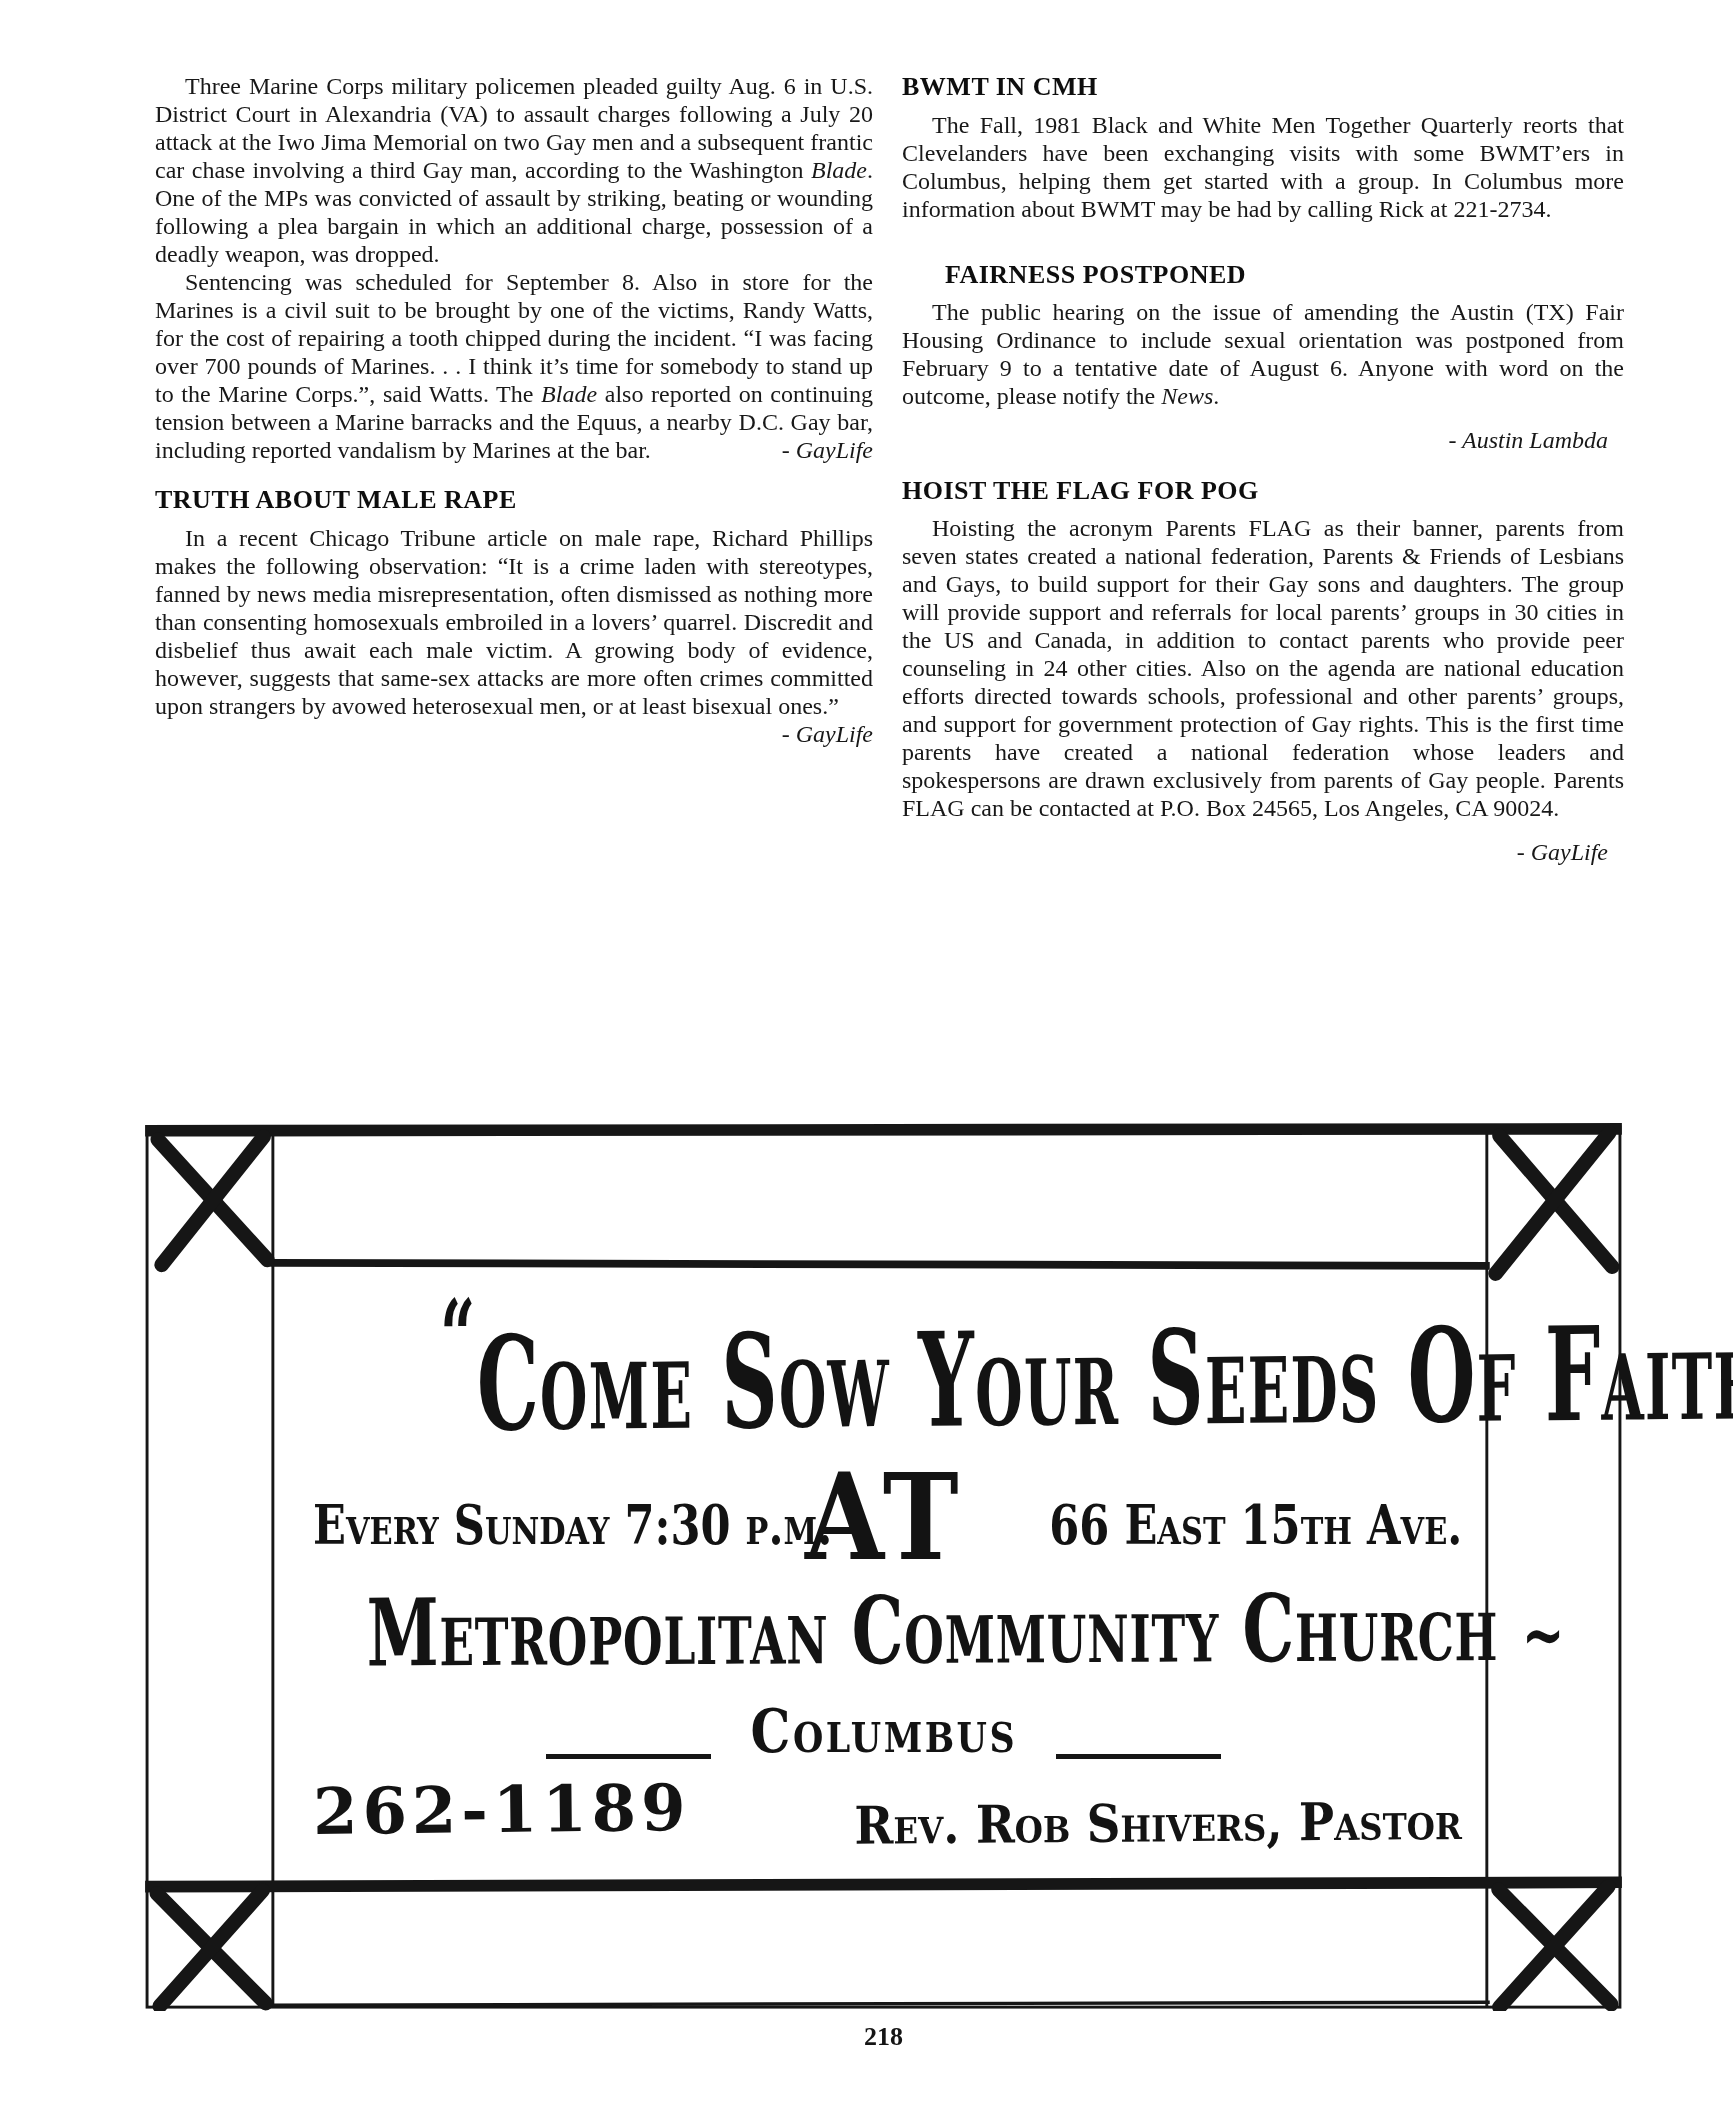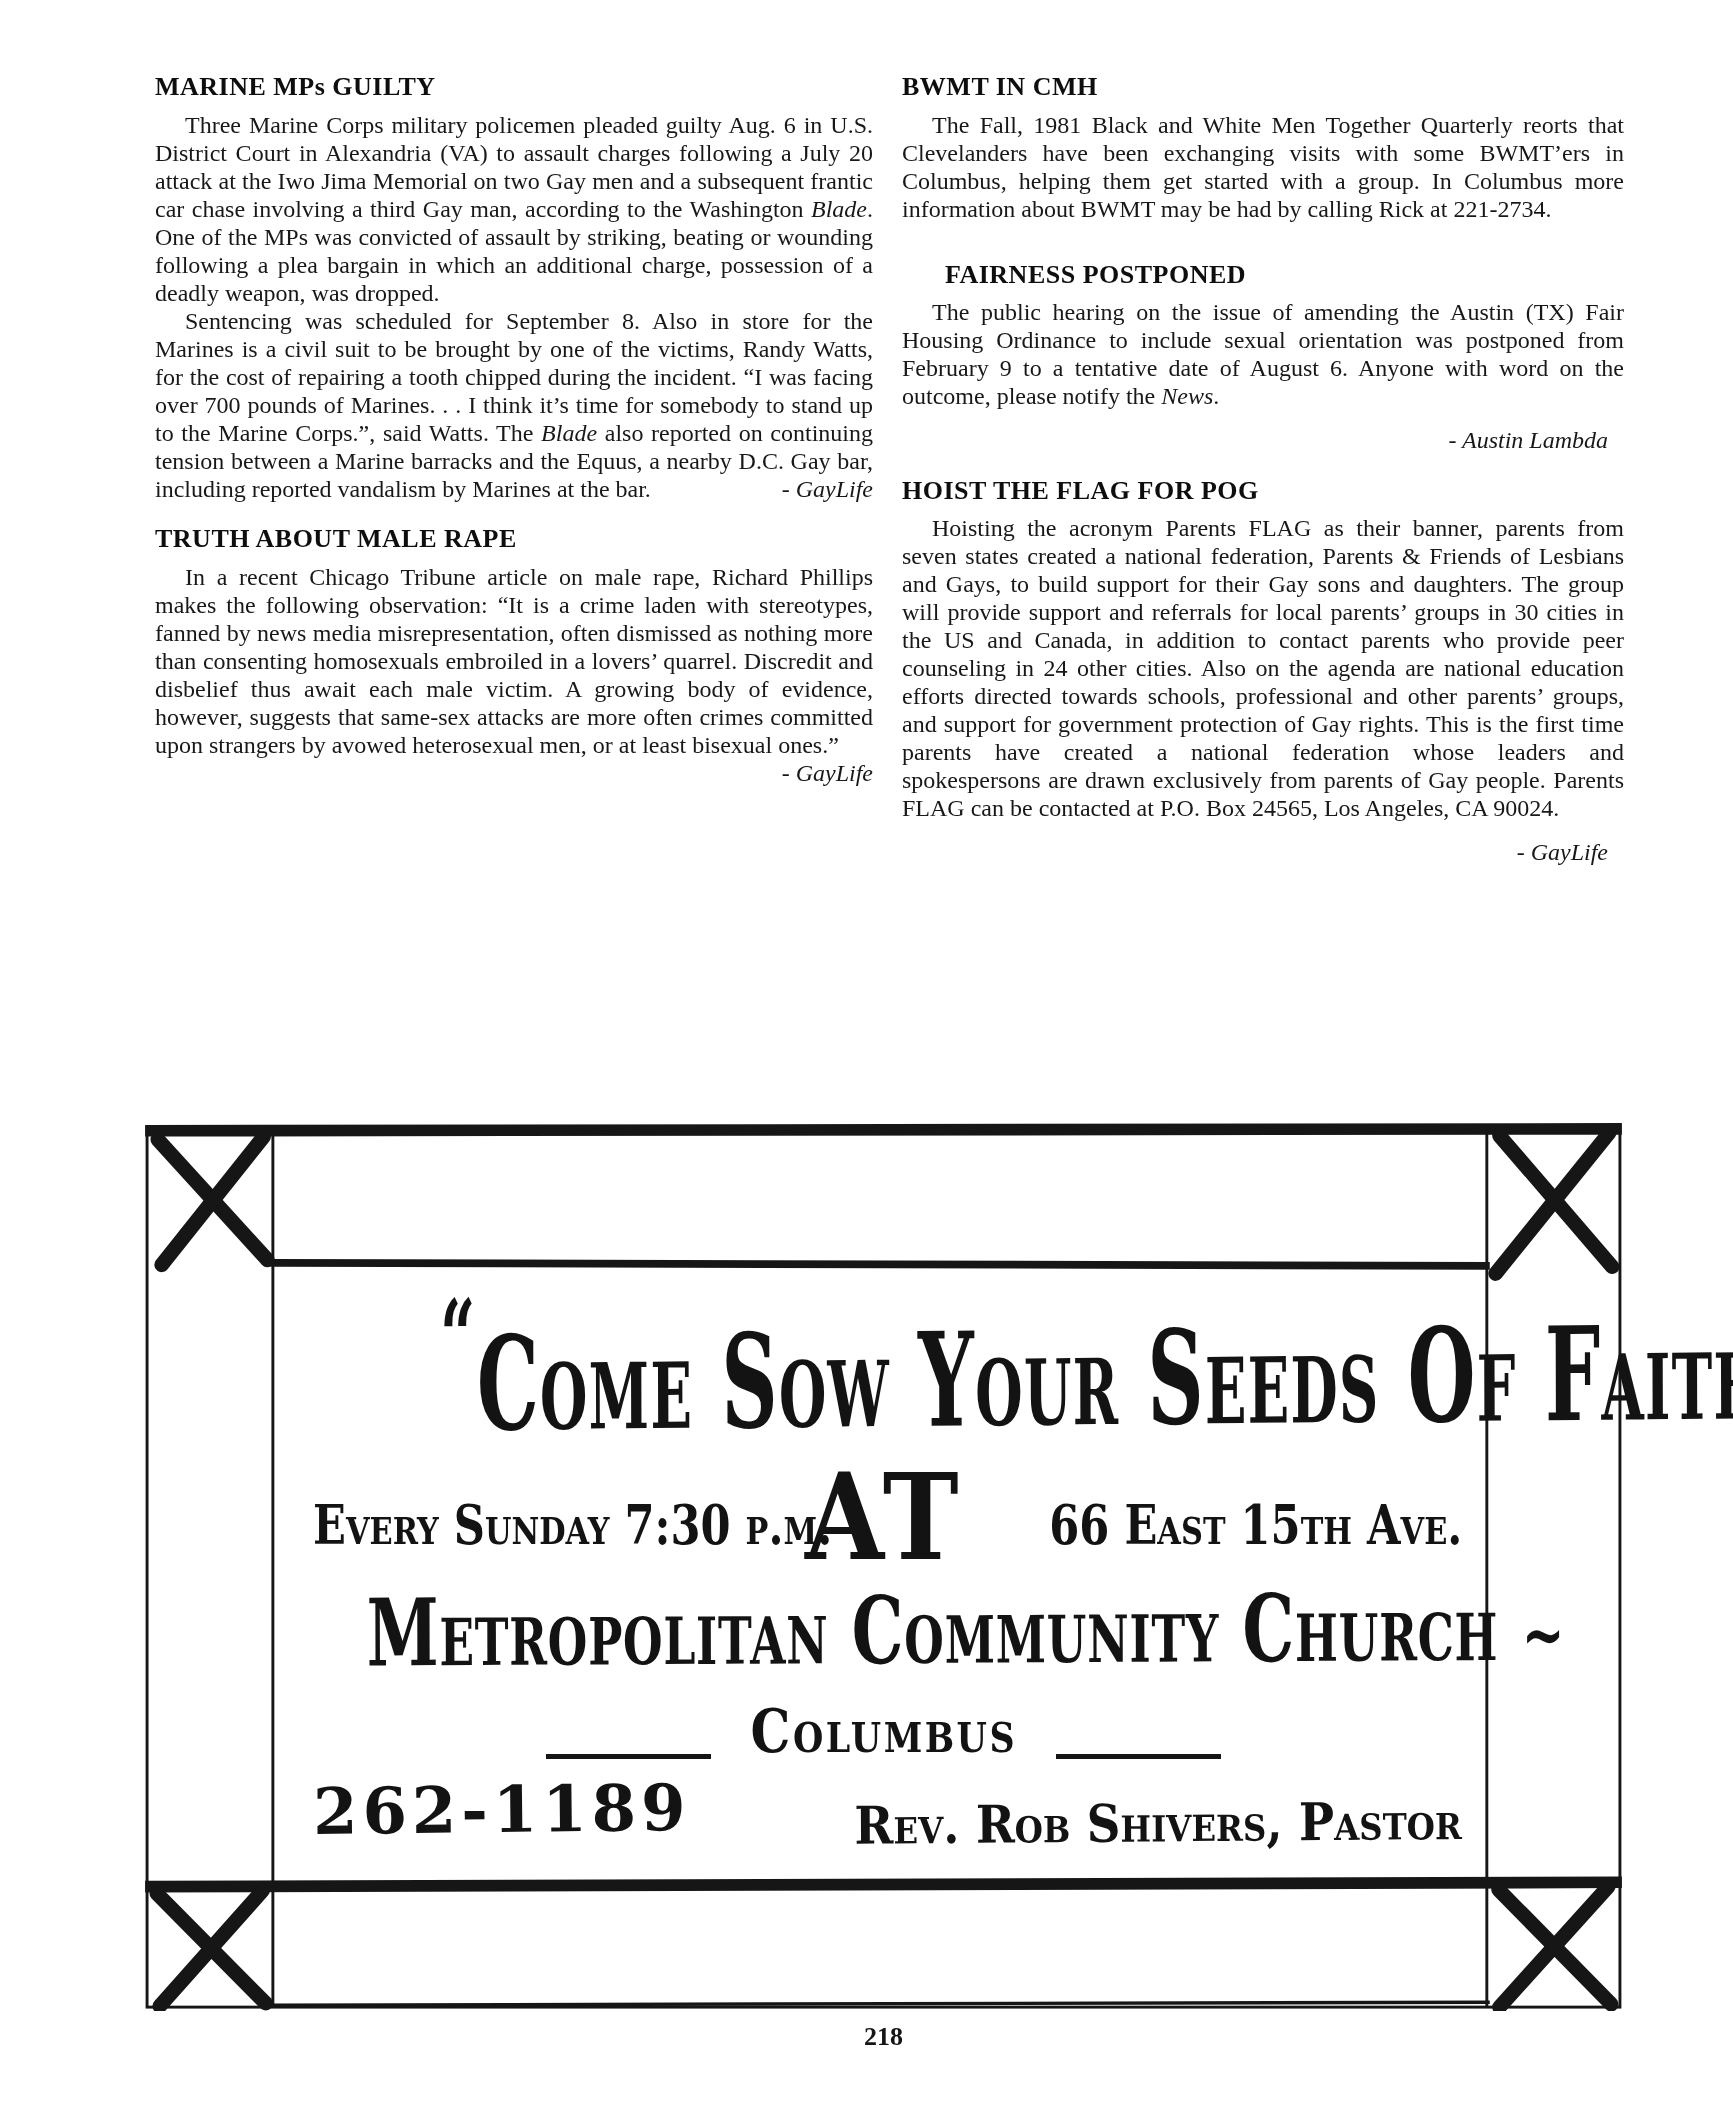--- a/index.html
+++ b/index.html
@@ -96,21 +96,20 @@
   .page-num {
     position:absolute; top:2022px; left:145px; width:1477px;
     text-align:center; font-size:26px; font-weight:bold;
     font-family:"Liberation Serif", serif; color:#141414;
   }
 </style>
 </head>
 <body>
 
 <section class="col" id="left-col">
-  <h2 class="head">MARINE MPs GUILTY</h2>
   <p class="bp"><span>Three Marine Corps military policemen pleaded guilty Aug. 6 in U.S. District Court in Alexandria (VA) to assault charges following a July 20 attack at the Iwo Jima Memorial on two Gay men and a subsequent frantic car chase involving a third Gay man, according to the Washington </span><i>Blade</i><span>. One of the MPs was convicted of assault by striking, beating or wounding following a plea bargain in which an additional charge, possession of a deadly weapon, was dropped.</span></p>
   <p class="bp"><span>Sentencing was scheduled for September 8. Also in store for the Marines is a civil suit to be brought by one of the victims, Randy Watts, for the cost of repairing a tooth chipped during the incident. “I was facing over 700 pounds of Marines. . . I think it’s time for somebody to stand up to the Marine Corps.”, said Watts. The </span><i>Blade</i><span> also reported on continuing tension between a Marine barracks and the Equus, a nearby D.C. Gay bar, including reported vandalism by Marines at the bar.</span><span class="credit-inline">- GayLife</span></p>
 
   <h2 class="head sp3">TRUTH ABOUT MALE RAPE</h2>
   <p class="bp"><span>In a recent Chicago Tribune article on male rape, Richard Phillips makes the following observation: “It is a crime laden with stereotypes, fanned by news media misrepresentation, often dismissed as nothing more than consenting homosexuals embroiled in a lovers’ quarrel. Discredit and disbelief thus await each male victim. A growing body of evidence, however, suggests that same-sex attacks are more often crimes committed upon strangers by avowed heterosexual men, or at least bisexual ones.”</span><span class="credit-inline">- GayLife</span></p>
 </section>
 
 <section class="col" id="right-col">
   <h2 class="head">BWMT IN CMH</h2>
   <p class="bp"><span>The Fall, 1981 Black and White Men Together Quarterly reorts that Clevelanders have been exchanging visits with some BWMT’ers in Columbus, helping them get started with a group. In Columbus more information about BWMT may be had by calling Rick at 221-2734.</span></p>

